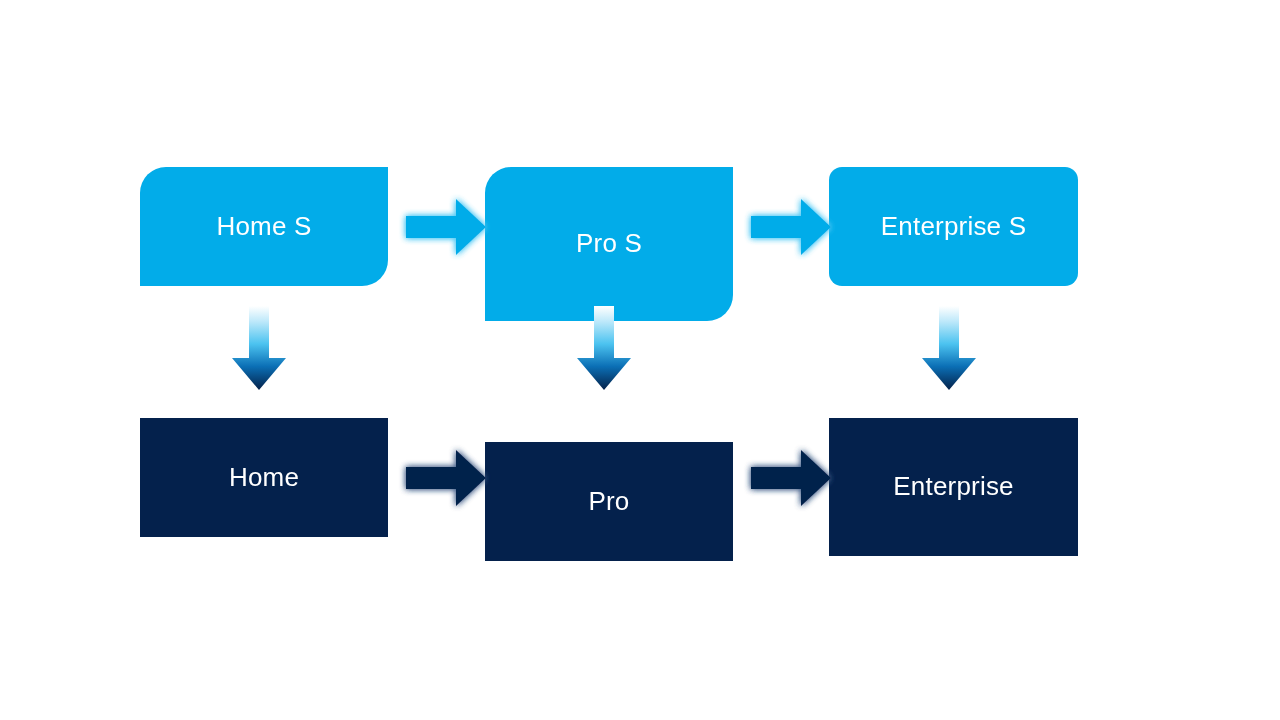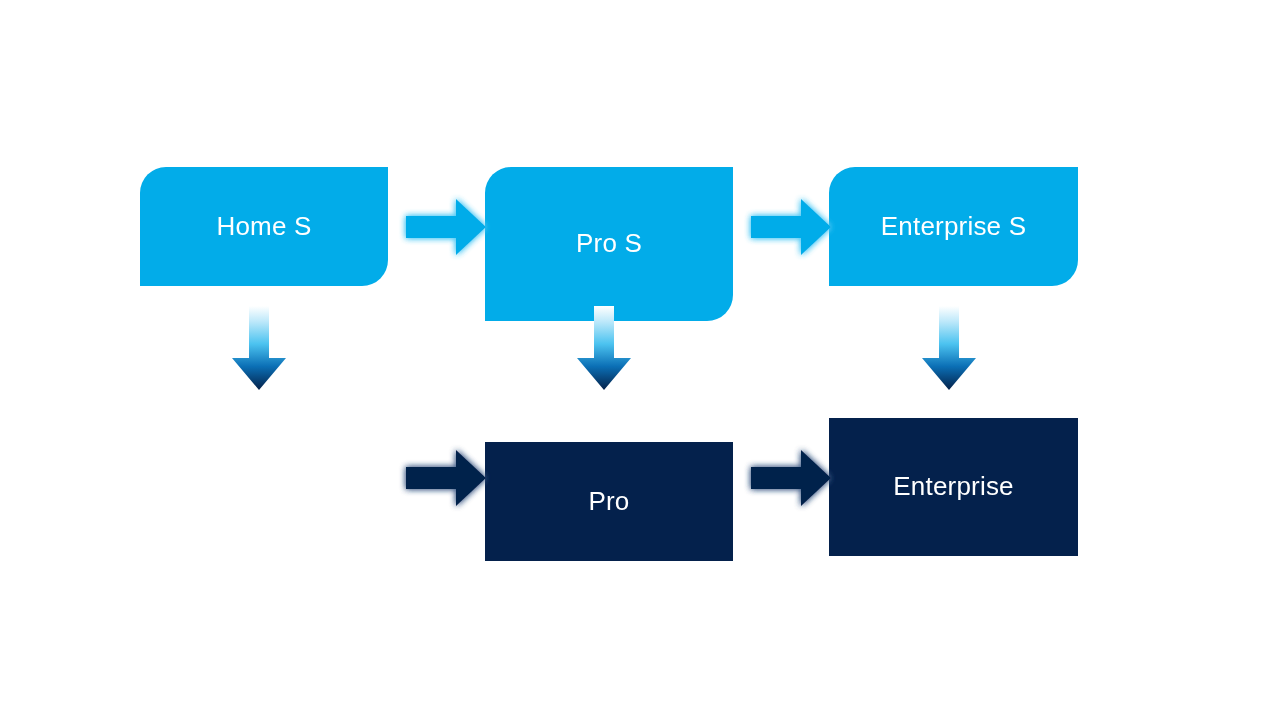--- a/index.html
+++ b/index.html
@@ -49,21 +49,21 @@
 
   .node-label {
     display: block;
     text-align: center;
     white-space: nowrap;
   }
 
   
   #box-home-s      { left: 140px; top: 167px; width: 248px; height: 119px; }
   #box-pro-s       { left: 485px; top: 167px; width: 248px; height: 154px; }
-  #box-ent-s       { left: 829px; top: 167px; width: 249px; height: 119px; }
+  #box-ent-s       { left: 829px; top: 167px; width: 249px; height: 119px; border-radius: 13px; }
 
   
   #box-home        { left: 140px; top: 418px; width: 248px; height: 119px; }
   #box-pro         { left: 485px; top: 418px; width: 248px; height: 119px; margin-top: 24px; }
   #box-ent         { left: 829px; top: 418px; width: 249px; height: 138px; }
 
   
   .arrow {
     position: absolute;
     display: block;
@@ -93,20 +93,23 @@
   </div>
 
   <div class="node-box subscription" id="box-pro-s">
     <span class="node-label">Pro S</span>
   </div>
 
   <div class="node-box subscription" id="box-ent-s">
     <span class="node-label">Enterprise S</span>
   </div>
 
+  <div class="node-box product" id="box-home">
+    <span class="node-label">Home</span>
+  </div>
 
   <div class="node-box product" id="box-pro">
     <span class="node-label">Pro</span>
   </div>
 
   <div class="node-box product" id="box-ent">
     <span class="node-label">Enterprise</span>
   </div>
 
   <svg width="0" height="0" style="position:absolute" aria-hidden="true">

